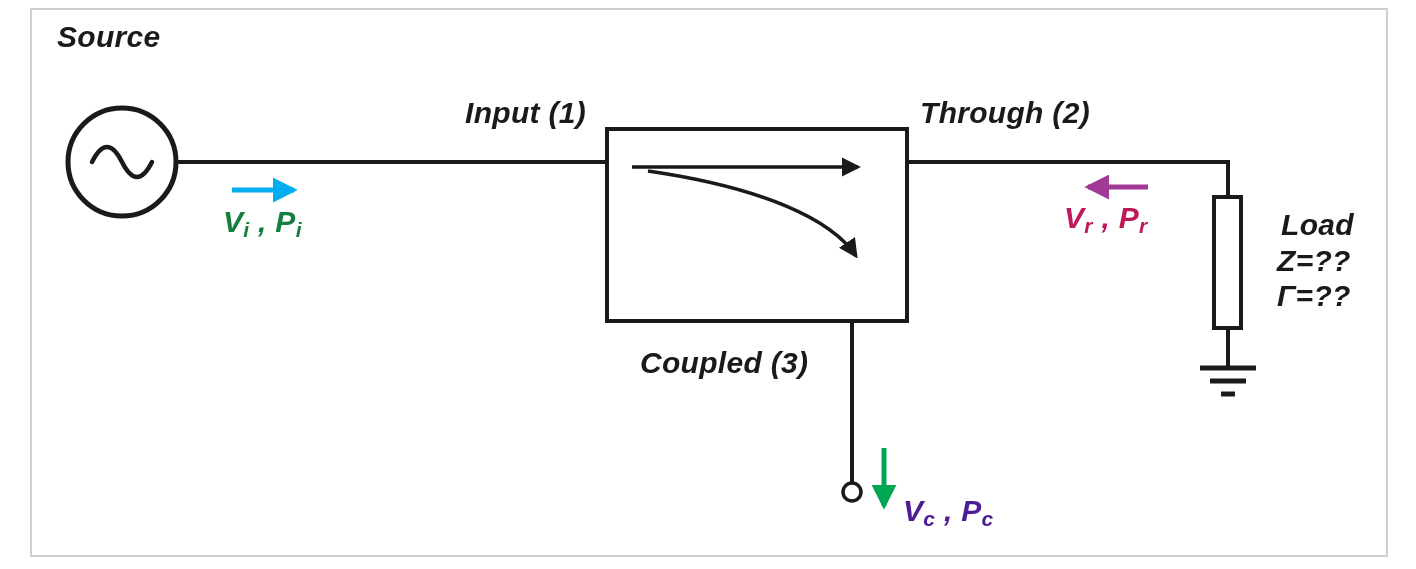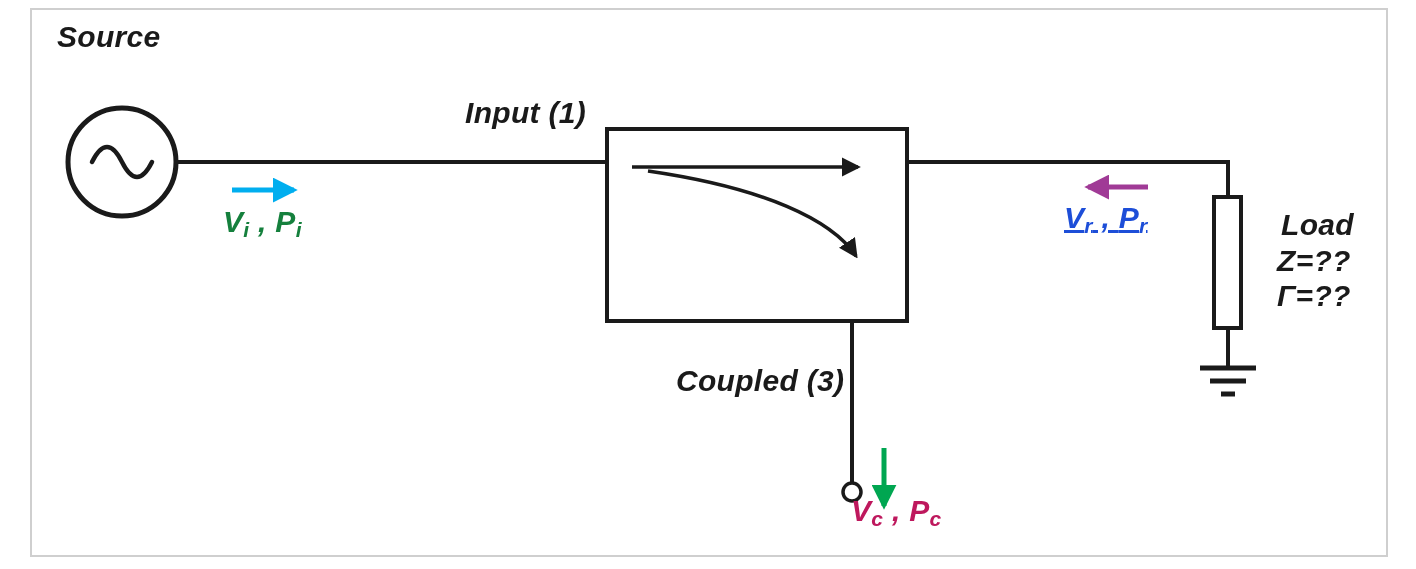--- a/index.html
+++ b/index.html
@@ -83,26 +83,27 @@
 
     <line x1="1148" y1="187" x2="1088" y2="187" stroke-width="5" fill="none" marker-end="url(#arrow-reflected)" stroke="#A03A96"></line>
 
     <line x1="884" y1="448" x2="884" y2="506" stroke-width="5" fill="none" marker-end="url(#arrow-coupled)" stroke="#00A651"></line>
   </svg>
 
   <div class="lbl" style="left:57px; top:20px;">Source</div>
 
   <div class="lbl" style="left:437px; top:96px;margin-left:28px;">Input (1)</div>
 
+  <div class="lbl" style="left:920px; top:96px;">Through (2)</div>
 
-  <div class="lbl" style="left:640px; top:364px;margin-left:36px;">Coupled (3)</div>
+  <div class="lbl" style="left:640px; top:346px;">Coupled (3)</div>
 
   <div class="lbl" style="left:1281px; top:208px;">Load</div>
   <div class="lbl" style="left:1277px; top:244px;">Z=??</div>
   <div class="lbl" style="left:1277px; top:279px;">Γ=??</div>
 
   <div class="lbl" style="left: 223px; top: 205px; color: #15803d;"><span>V</span><sub>i</sub><span> , </span><span>P</span><sub>i</sub></div>
 
-  <div class="lbl" style="left: 1064px; top: 201px; color: #1d4ed8; text-decoration: underline;"><span>V</span><sub>r</sub><span> , </span><span>P</span><sub>r</sub></div>
+  <div class="lbl" style="left: 1064px; top: 201px; color: #be185d;"><span>V</span><sub>r</sub><span> , </span><span>P</span><sub>r</sub></div>
 
-  <div class="lbl" style="left: 851px; top: 494px; color: #be185d;"><span>V</span><sub>c</sub><span> , </span><span>P</span><sub>c</sub></div>
+  <div class="lbl" style="left: 903px; top: 494px; color: #4c1d95;"><span>V</span><sub>c</sub><span> , </span><span>P</span><sub>c</sub></div>
 
 </div>
 
 </body></html>

